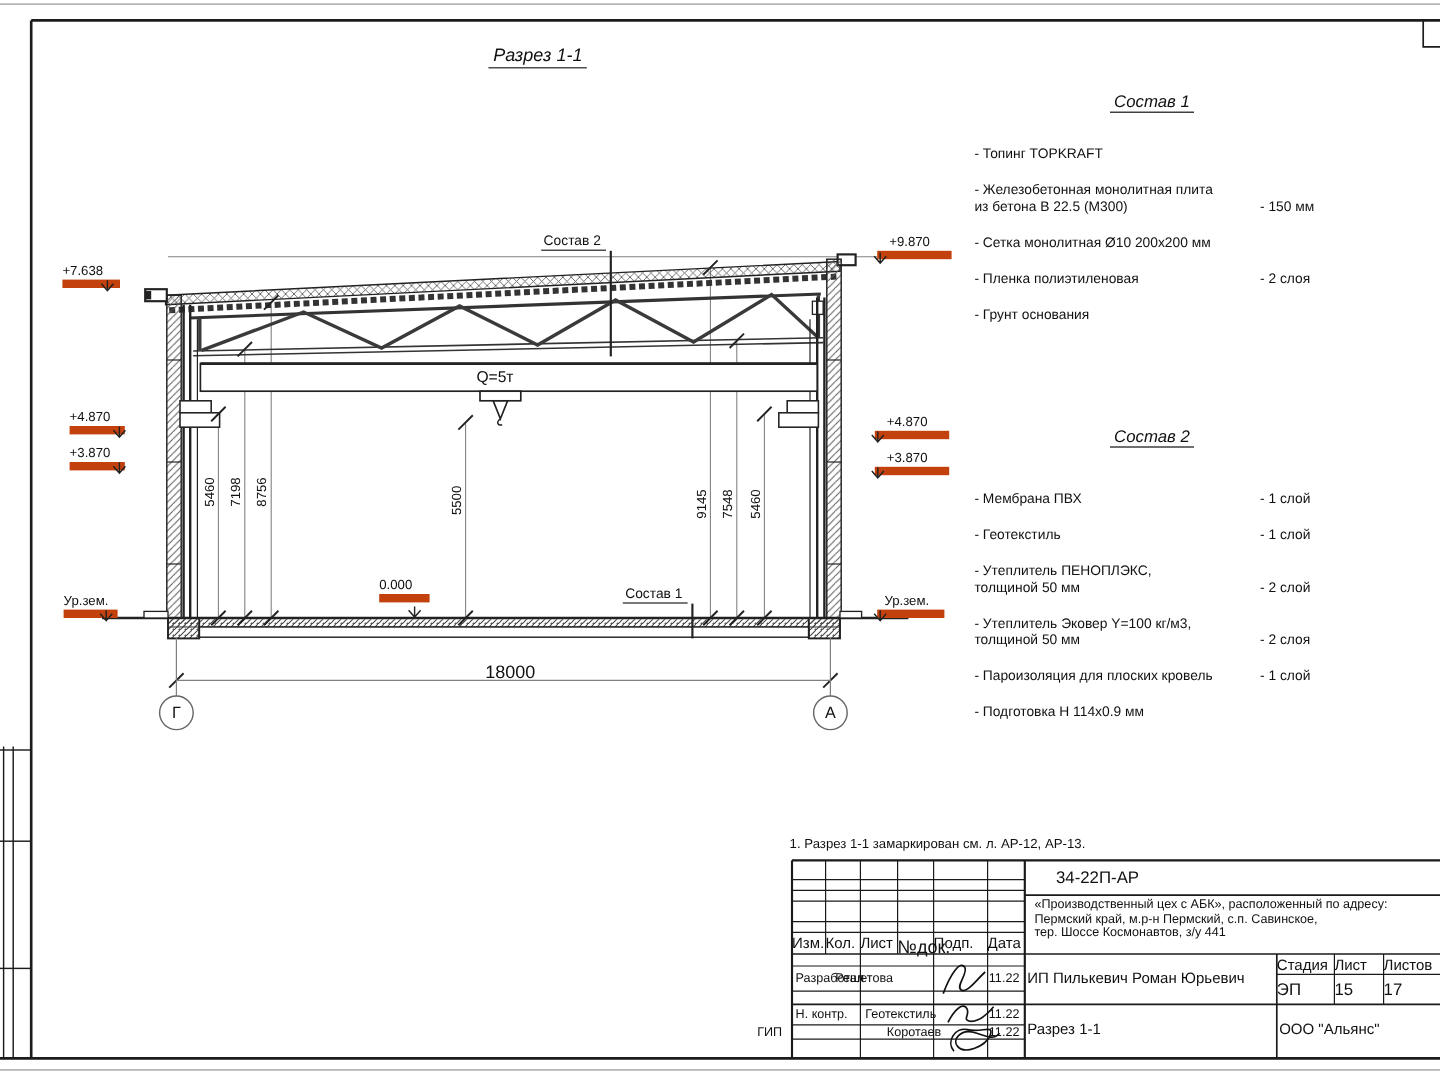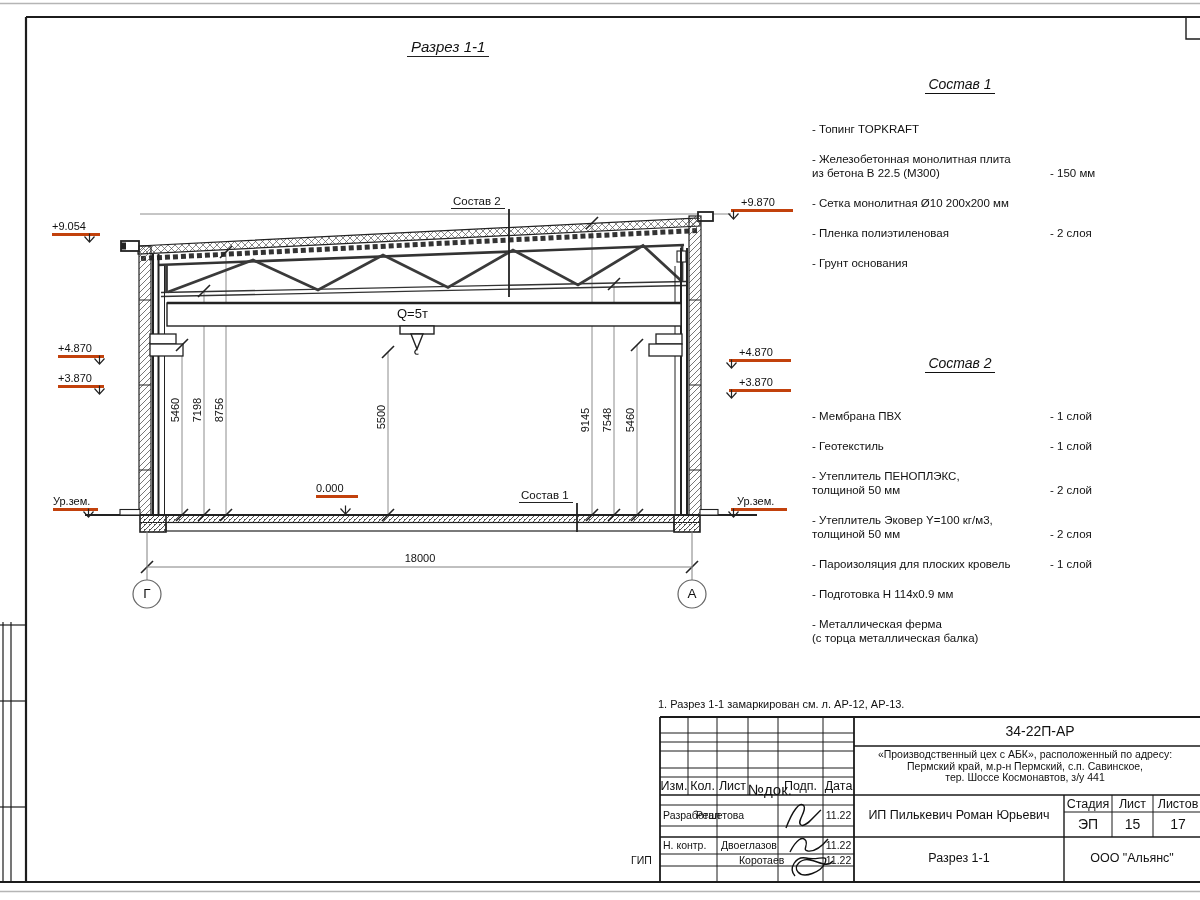--- a/index.html
+++ b/index.html
@@ -2,38 +2,38 @@
 <html><head>
 <meta charset="utf-8">
 <style>
   html,body{margin:0;padding:0;background:#fff;width:1200px;height:900px;overflow:hidden;
     font-family:"Liberation Sans",sans-serif;color:#111;position:relative}
   #stage{position:absolute;left:0;top:0;width:1045px;height:900px}
   svg.lines{position:absolute;left:0;top:0}
   .t{position:absolute;white-space:nowrap;color:#111}
   .dtitle{font-size:15px;font-style:italic;border-bottom:1.2px solid #222;padding:0 4px 1px 4px}
   .callout{font-size:11.5px;border-bottom:1.2px solid #222;padding:0 4px 1px 2px}
-  .elev{font-size:11px;height:13px;line-height:12px;border-bottom:3px solid #c2410c}
+  .elev{font-size:11px;height:13px;line-height:12px;border-bottom:7px solid #c2410c}
   .arr{position:absolute}
   .rot{position:absolute;width:40px;height:12px;line-height:12px;font-size:11px;text-align:center;
     transform:rotate(-90deg);white-space:nowrap}
   .axis{position:absolute;width:28px;height:28px;line-height:28px;text-align:center;font-size:13.5px}
-  .dimspan{font-size:11px;width:52px;text-align:center}
+  .dimspan{font-size:15px;width:52px;text-align:right}
   .crane{font-size:13px}
   .note{font-size:11px}
   .slist{position:absolute;left:812px;width:296px}
   .stitle{text-align:center;font-size:14px;font-style:italic}
   .stitle span{border-bottom:1px solid #111;padding:0 3px 1px 3px}
   .mb1{margin-bottom:30px}.mb2{margin-bottom:38px}
   .li{display:flex;justify-content:space-between;align-items:flex-end;margin-bottom:16px;
     font-size:11.5px;line-height:14px}
   .nm{white-space:pre-line}
   .qt{width:58px;flex:none;white-space:pre-line}
   .tb{position:absolute}
-  .c{text-align:center}
+  .c{text-align:left}
   .f12{font-size:12.5px}.f9{font-size:15px}.f10{font-size:10.5px}.f14{font-size:14px}
   .addr{font-size:10.5px;line-height:11.5px;white-space:pre-line}
 </style>
 </head>
 <body>
 
 <div id="stage">
 
 <svg class="lines" width="1200" height="900" viewBox="0 0 1200 900">
   <defs>
@@ -206,21 +206,21 @@
     <path d="M795,876 C788,868 796,856 806,858 C818,861 829,853 825,863 C821,872 804,879 798,872 C793,866 801,858 810,860 C820,862 827,868 833,861"></path>
   </g>
 </svg>
 
 <div class="t dtitle" style="left:407px;top:38px">Разрез 1-1</div>
 
 <div class="t callout" style="left:451px;top:195px">Состав 2</div>
 <div class="t callout" style="left:519px;top:489px">Состав 1</div>
 <div class="t crane" style="left:397px;top:306px">Q=5т</div>
 
-<div class="t elev" style="left:52px;top:220px;width:48px">+9.054</div>
+<div class="t elev" style="left:52px;top:220px;width:48px">+7.638</div>
 <div class="t elev" style="left:58px;top:342px;width:46px">+4.870</div>
 <div class="t elev" style="left:58px;top:372px;width:46px">+3.870</div>
 <div class="t elev" style="left:53px;top:495px;width:45px">Ур.зем.</div>
 
 <div class="t elev" style="left:731px;top:196px;width:52px;padding-left:10px">+9.870</div>
 <div class="t elev" style="left:729px;top:346px;width:52px;padding-left:10px">+4.870</div>
 <div class="t elev" style="left:729px;top:376px;width:52px;padding-left:10px">+3.870</div>
 <div class="t elev" style="left:731px;top:495px;width:50px;padding-left:6px">Ур.зем.</div>
 
 <div class="t elev" style="left:316px;top:482px;width:42px">0.000</div>
@@ -313,39 +313,34 @@
         <span class="qt">- 2 слоя</span>
       </div>
   <div class="li">
         <span class="nm">- Пароизоляция для плоских кровель</span>
         <span class="qt">- 1 слой</span>
       </div>
   <div class="li">
         <span class="nm">- Подготовка Н 114х0.9 мм</span>
         <span class="qt"></span>
       </div>
-  <div class="li">
-        <span class="nm">- Металлическая ферма
-(с торца металлическая балка)</span>
-        <span class="qt"></span>
-      </div>
 </div>
 
 <div class="tb f12 c" style="left:660px;top:779px;width:28px">Изм.</div>
 <div class="tb f12 c" style="left:688px;top:779px;width:29px">Кол.</div>
 <div class="tb f12 c" style="left:717px;top:779px;width:31px">Лист</div>
 <div class="tb f9 c" style="left:748px;top:781px;width:30px">№док.</div>
 <div class="tb f12 c" style="left:778px;top:779px;width:45px">Подп.</div>
 <div class="tb f12 c" style="left:823px;top:779px;width:31px">Дата</div>
 
 <div class="tb f10" style="left:663px;top:809px">Разработал</div>
 <div class="tb f10" style="left:696px;top:809px">Решетова</div>
 <div class="tb f10 c" style="left:824px;top:809px;width:29px">11.22</div>
 <div class="tb f10" style="left:663px;top:839px">Н. контр.</div>
-<div class="tb f10" style="left:721px;top:839px">Двоеглазов</div>
+<div class="tb f10" style="left:721px;top:839px">Геотекстиль</div>
 <div class="tb f10 c" style="left:824px;top:839px;width:29px">11.22</div>
 <div class="tb f10" style="left:631px;top:854px">ГИП</div>
 <div class="tb f10" style="left:739px;top:854px">Коротаев</div>
 <div class="tb f10 c" style="left:824px;top:854px;width:29px">11.22</div>
 
 <div class="tb f14 c" style="left:880px;top:723px;width:320px">34-22П-АР</div>
 <div class="tb addr c" style="left:862px;top:749px;width:326px">«Производственный цех с АБК», расположенный по адресу:
 Пермский край, м.р-н Пермский, с.п. Савинское,
 тер. Шоссе Космонавтов, з/у 441</div>
 <div class="tb f12 c" style="left:856px;top:808px;width:206px">ИП Пилькевич Роман Юрьевич</div>

